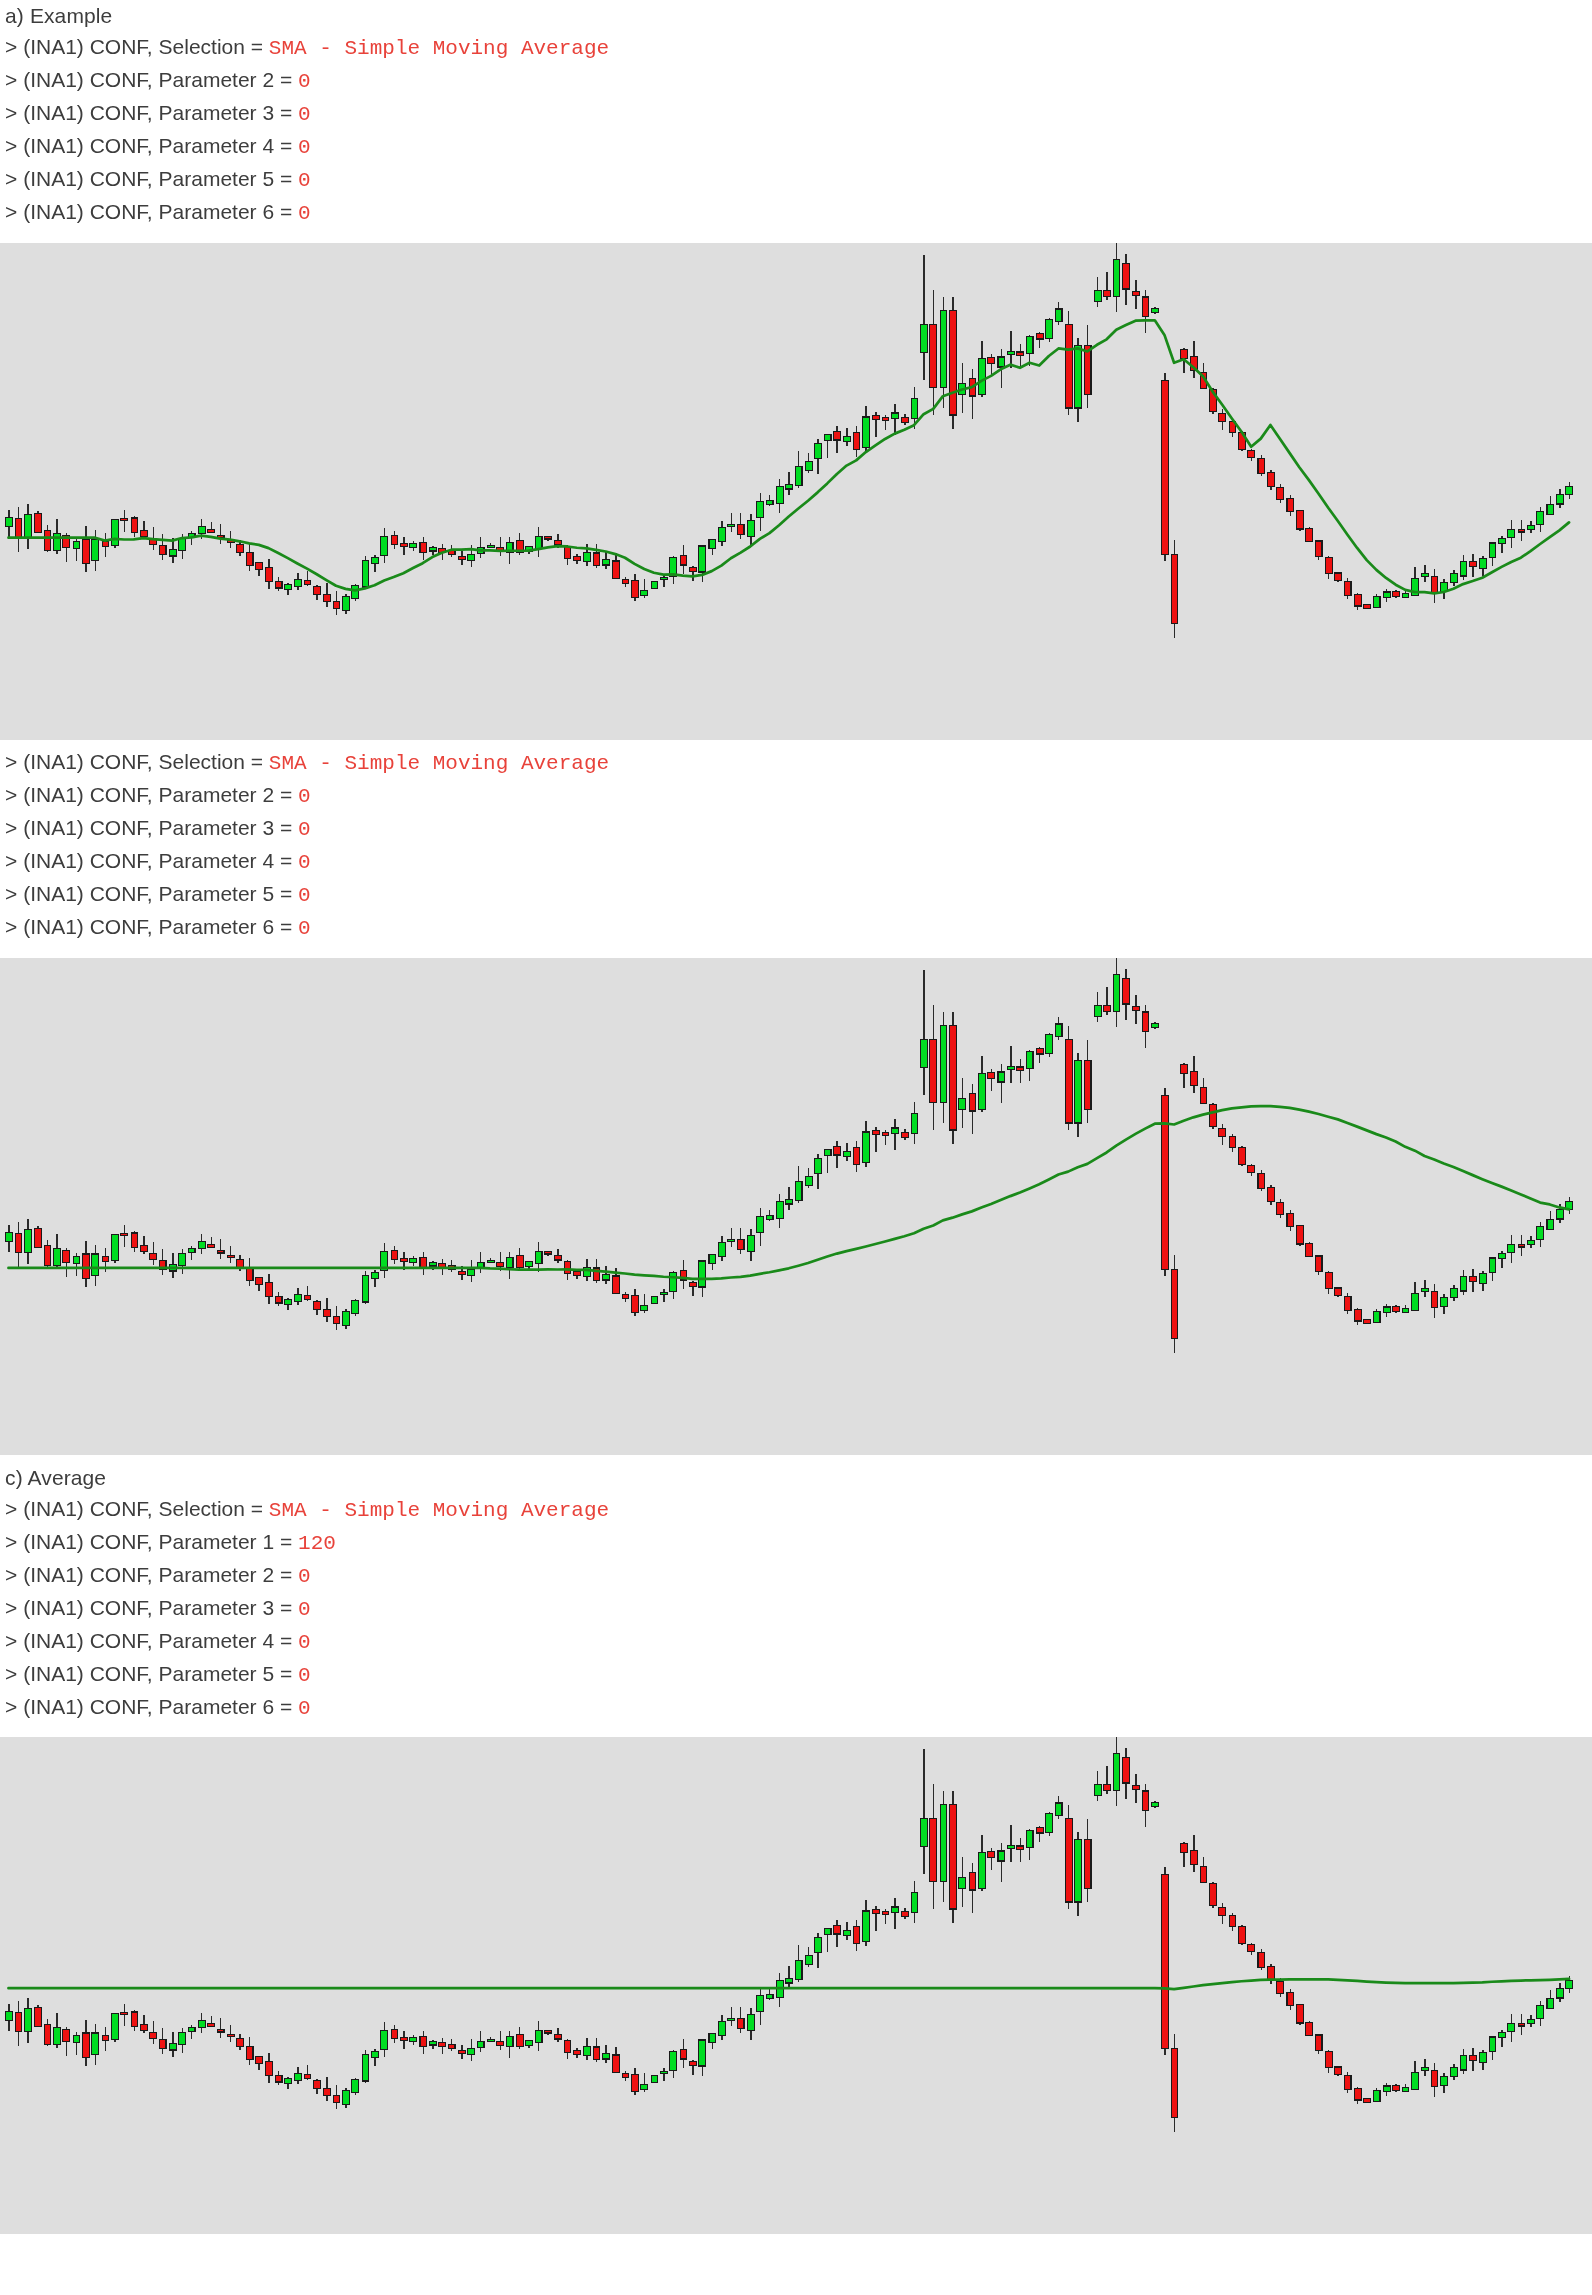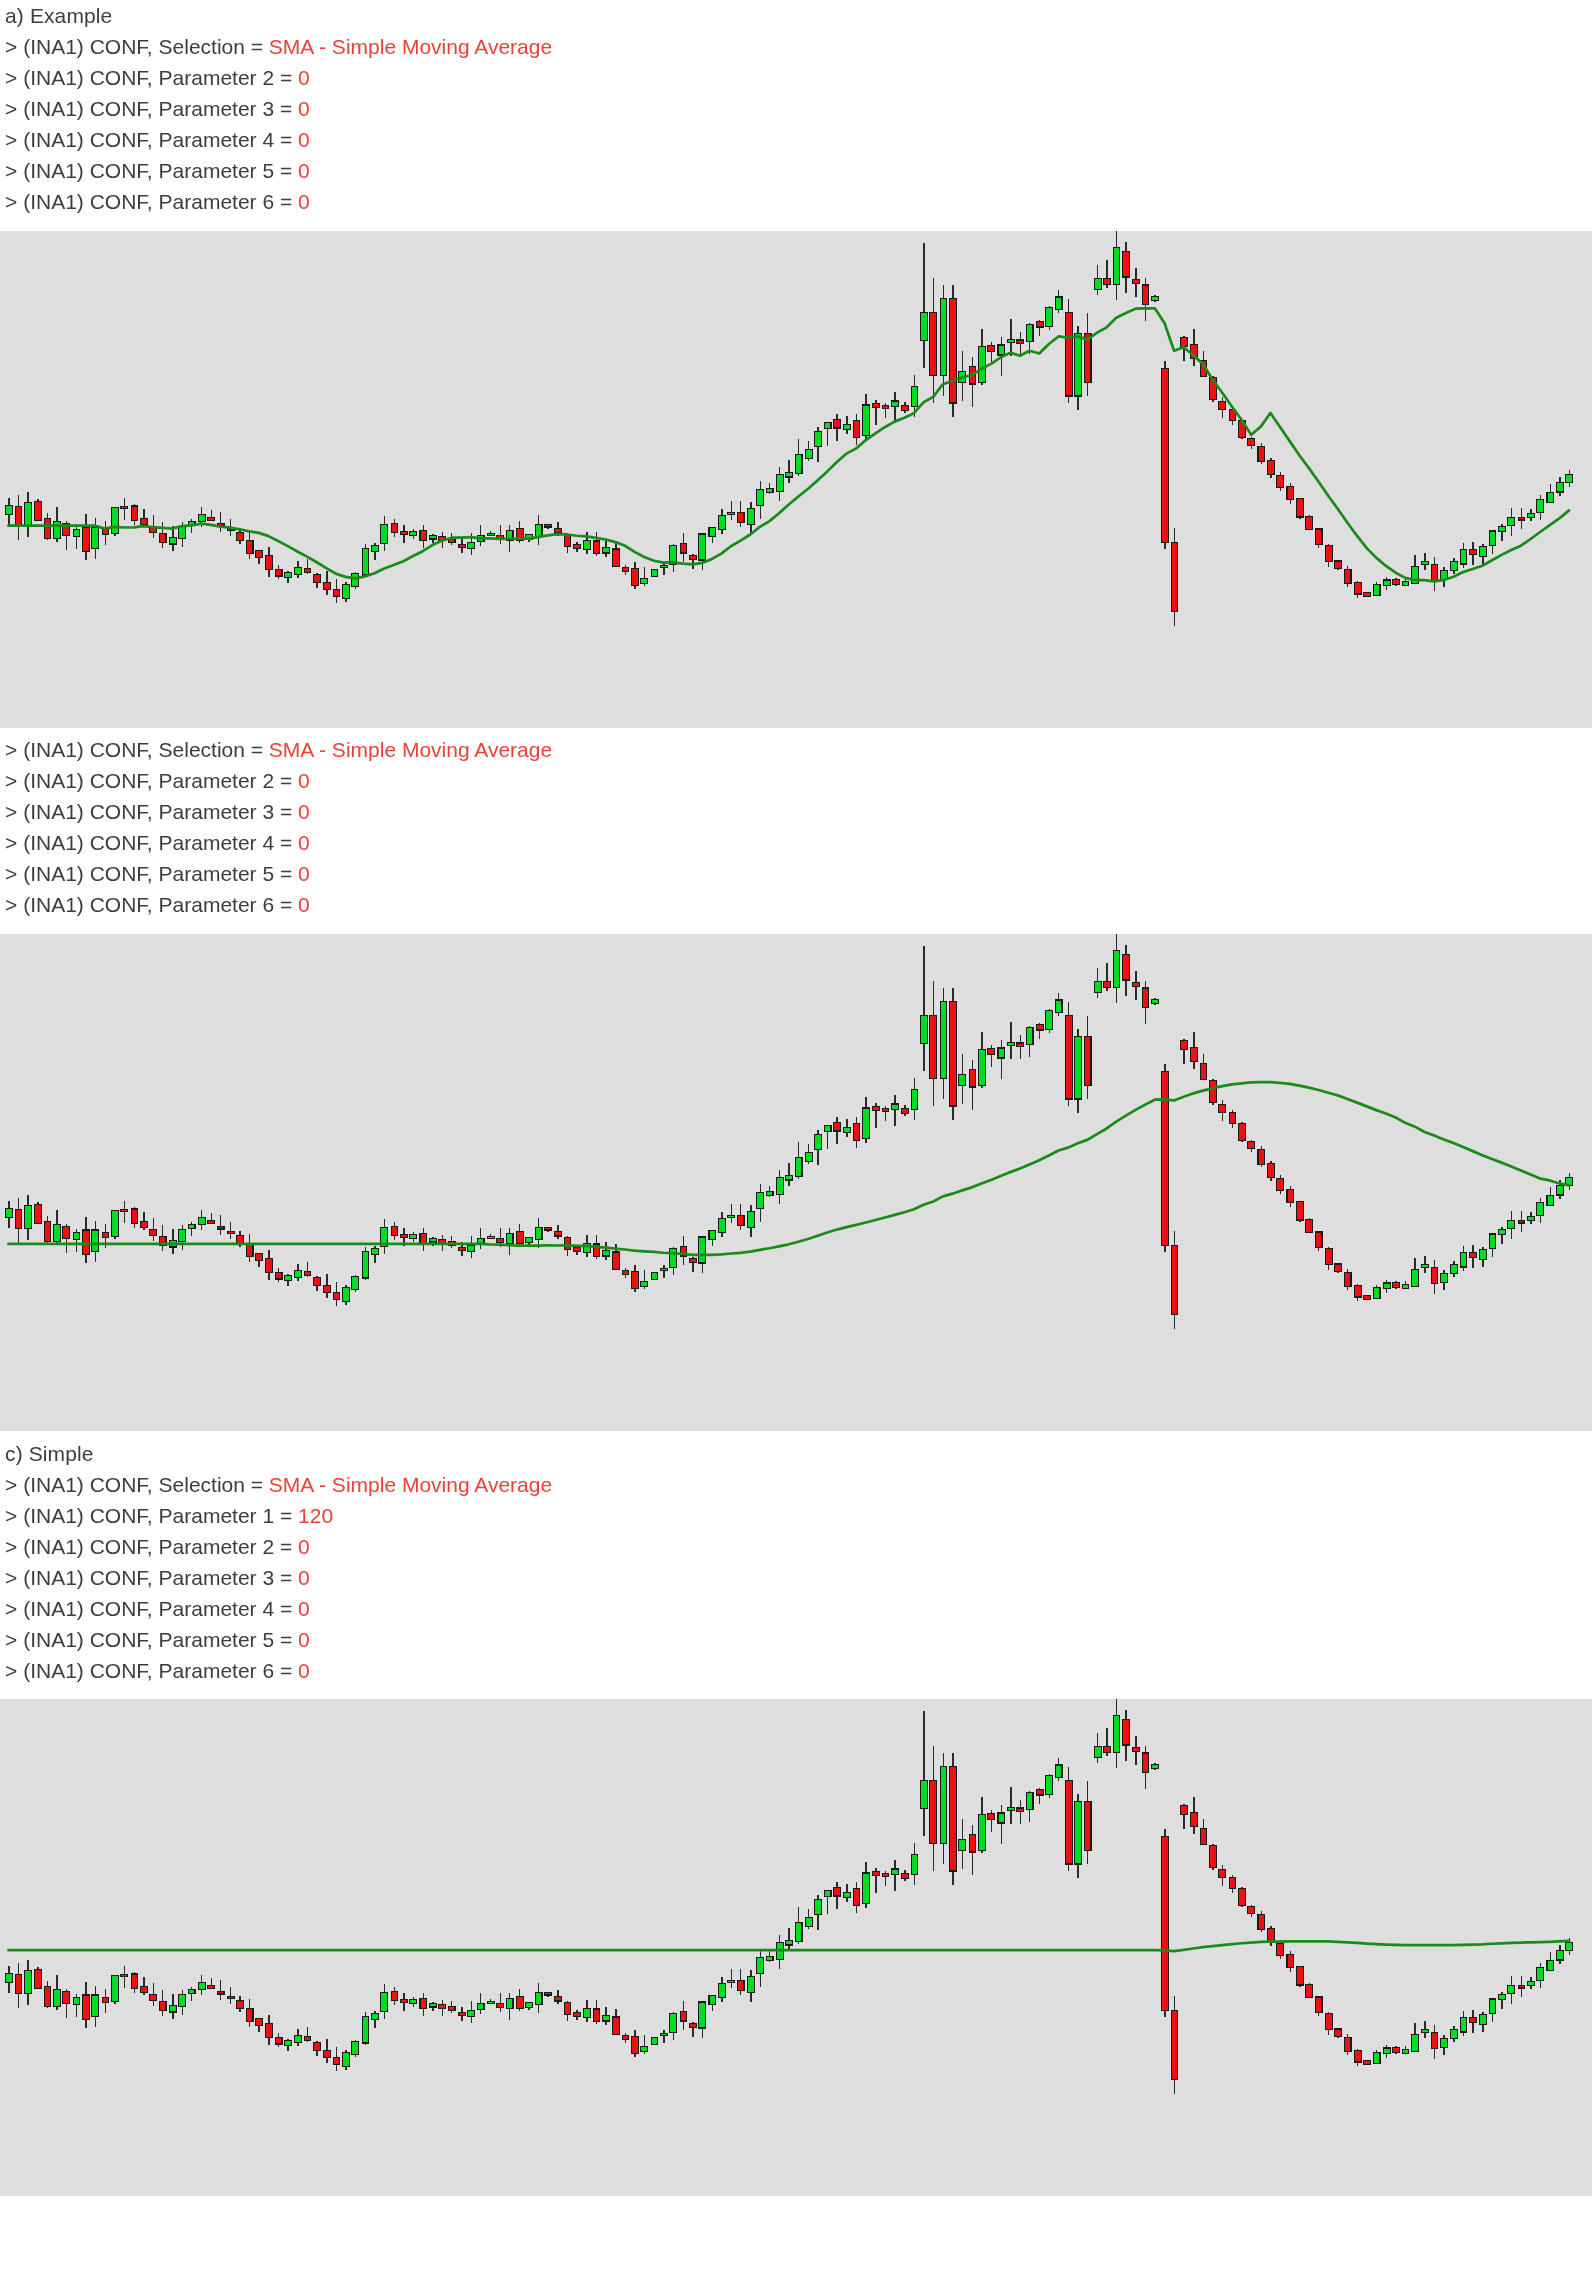--- a/index.html
+++ b/index.html
@@ -18,21 +18,21 @@
     color:#3d3d3d;
     letter-spacing:0.1px;
     white-space:nowrap;
   }
   .line{
     font-size:21px;
     line-height:31px;
     color:#3d3d3d;
     white-space:nowrap;
   }
-  .val{color:#e8423a;}
+  .val{color:#e8423a;font-family:Liberation Mono, monospace;}
   .gap-top{height:6.8px;}
   .gap-bottom{height:13.6px;}
 
   
   .chart-panel{
     position:relative;
     width:1592px;
     background:#dedede;
     overflow:hidden;
   }
@@ -728,21 +728,21 @@
           <rect x="1825.5" y="294.9241658979536" width="8" height="11.24607608177115" fill="#00dd22" stroke="#1a1a1a" stroke-width="1.3"></rect>
           <line x1="1840.5" x2="1840.5" y1="280.61279808383546" y2="300.61805699994056" stroke="#2a2a2a" stroke-width="1.6"></line>
           <rect x="1836.5" y="285.1613453022847" width="8" height="10.374669438254728" fill="#00dd22" stroke="#1a1a1a" stroke-width="1.3"></rect>
         </g>
         <path d="M9.7 363.5 L21.0 363.5 L32.3 363.5 L43.6 363.5 L54.9 363.5 L66.2 363.5 L77.5 363.5 L88.8 363.5 L100.1 363.5 L111.4 363.5 L122.7 363.5 L134.0 363.5 L145.3 363.5 L156.6 363.5 L167.9 363.5 L179.2 363.5 L190.5 363.5 L201.8 363.5 L213.1 363.5 L224.4 363.5 L235.7 363.5 L247.0 363.5 L258.3 363.5 L269.6 363.5 L280.9 363.5 L292.1 363.5 L303.4 363.5 L314.8 363.5 L326.1 363.5 L337.4 363.5 L348.6 363.5 L359.9 363.5 L371.3 363.5 L382.6 363.5 L393.9 363.5 L405.1 363.5 L416.4 363.5 L427.8 363.5 L439.1 363.5 L450.4 363.5 L461.6 363.5 L472.9 363.5 L484.3 363.5 L495.6 363.5 L506.9 363.5 L518.1 363.5 L529.5 363.5 L540.8 363.5 L552.1 363.5 L563.4 363.5 L574.6 364.1 L586.0 364.4 L597.3 365.1 L608.6 365.6 L619.9 365.5 L631.1 365.5 L642.5 365.3 L653.8 365.4 L665.1 365.3 L676.4 365.8 L687.6 365.9 L699.0 367.0 L710.3 367.9 L721.6 369.0 L732.9 370.1 L744.1 371.3 L755.5 372.2 L766.8 373.0 L778.1 373.9 L789.4 374.5 L800.6 375.3 L812.0 376.3 L823.3 376.5 L834.6 376.4 L845.9 375.8 L857.1 374.8 L868.5 374.0 L879.8 372.6 L891.1 370.5 L902.4 368.6 L913.6 366.4 L925.0 364.0 L936.3 361.0 L947.6 357.8 L958.9 353.9 L970.2 350.1 L981.5 346.7 L992.8 343.8 L1004.1 341.2 L1015.4 338.4 L1026.7 335.5 L1038.0 332.6 L1049.3 329.5 L1060.6 326.4 L1071.9 322.9 L1083.2 317.6 L1094.5 313.7 L1105.8 307.8 L1117.1 304.6 L1128.4 300.7 L1139.7 297.2 L1151.0 292.7 L1162.3 288.5 L1173.6 283.9 L1184.9 279.3 L1196.2 275.1 L1207.5 270.3 L1218.8 265.5 L1230.1 259.9 L1241.4 254.0 L1252.7 250.6 L1264.0 245.4 L1275.3 241.5 L1286.6 234.8 L1297.9 228.1 L1309.2 220.1 L1320.5 213.0 L1331.8 206.3 L1343.1 200.2 L1354.4 194.4 L1365.7 194.1 L1377.0 195.3 L1388.3 190.9 L1399.6 186.9 L1410.9 183.7 L1422.2 181.0 L1433.5 178.4 L1444.8 176.3 L1456.1 175.1 L1467.4 174.1 L1478.7 173.8 L1490.0 173.8 L1501.3 174.6 L1512.6 175.8 L1523.9 177.8 L1535.2 180.3 L1546.5 183.0 L1557.8 186.2 L1569.1 189.3 L1580.4 193.5 L1591.7 197.8 L1603.0 202.2 L1614.3 206.6 L1625.6 210.5 L1636.9 215.2 L1648.2 221.5 L1659.5 226.0 L1670.8 232.2 L1682.1 236.3 L1693.4 241.0 L1704.7 245.1 L1716.0 249.9 L1727.3 254.7 L1738.6 259.4 L1749.9 263.9 L1761.2 268.2 L1772.5 272.7 L1783.8 277.3 L1795.1 282.1 L1806.4 286.9 L1817.7 289.1 L1829.0 292.6 L1840.3 294.8 " fill="none" stroke="#1a8a1a" stroke-width="3.2" stroke-linejoin="round" stroke-linecap="round" shape-rendering="geometricPrecision"></path>
       </svg>
     </div>
 
   <div class="gap-top"></div>
   <div class="block">
-    <div class="heading">c) Simple</div>
+    <div class="heading">c) Average</div>
     <div class="line"><span>&gt; (INA1) CONF, Selection = </span><span class="val">SMA - Simple Moving Average</span></div>
     <div class="line"><span>&gt; (INA1) CONF, Parameter 1 = </span><span class="val">120</span></div>
     <div class="line"><span>&gt; (INA1) CONF, Parameter 2 = </span><span class="val">0</span></div>
     <div class="line"><span>&gt; (INA1) CONF, Parameter 3 = </span><span class="val">0</span></div>
     <div class="line"><span>&gt; (INA1) CONF, Parameter 4 = </span><span class="val">0</span></div>
     <div class="line"><span>&gt; (INA1) CONF, Parameter 5 = </span><span class="val">0</span></div>
     <div class="line"><span>&gt; (INA1) CONF, Parameter 6 = </span><span class="val">0</span></div>
   </div>
   <div class="gap-bottom"></div>
   <div class="chart-panel" style="height: 497px;">

